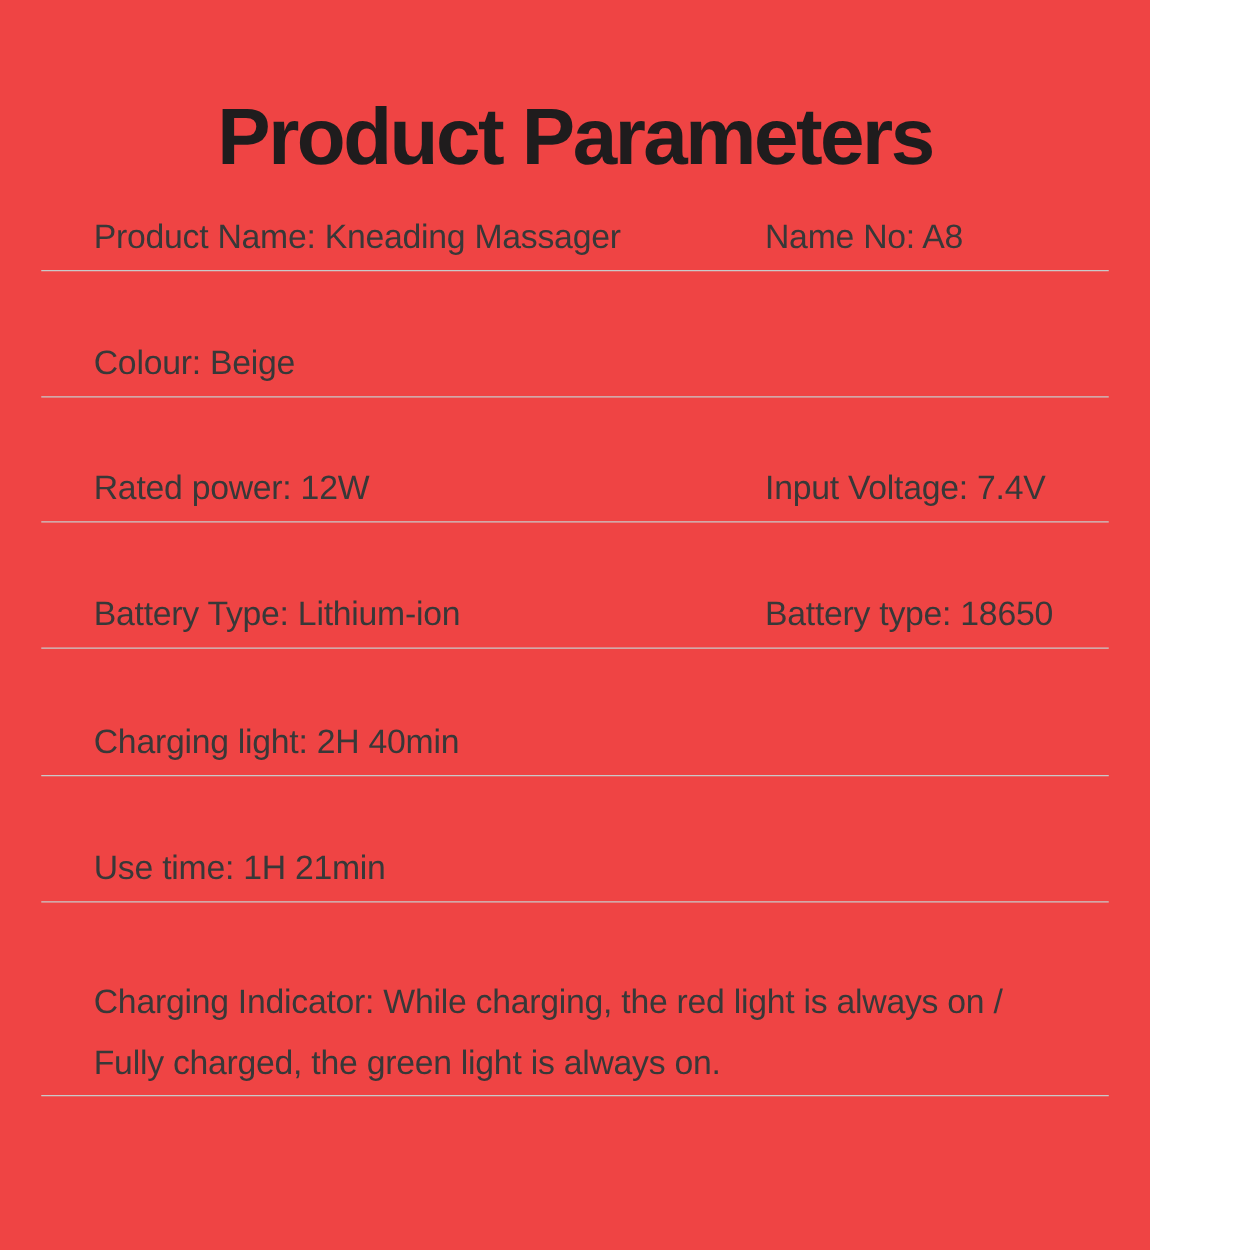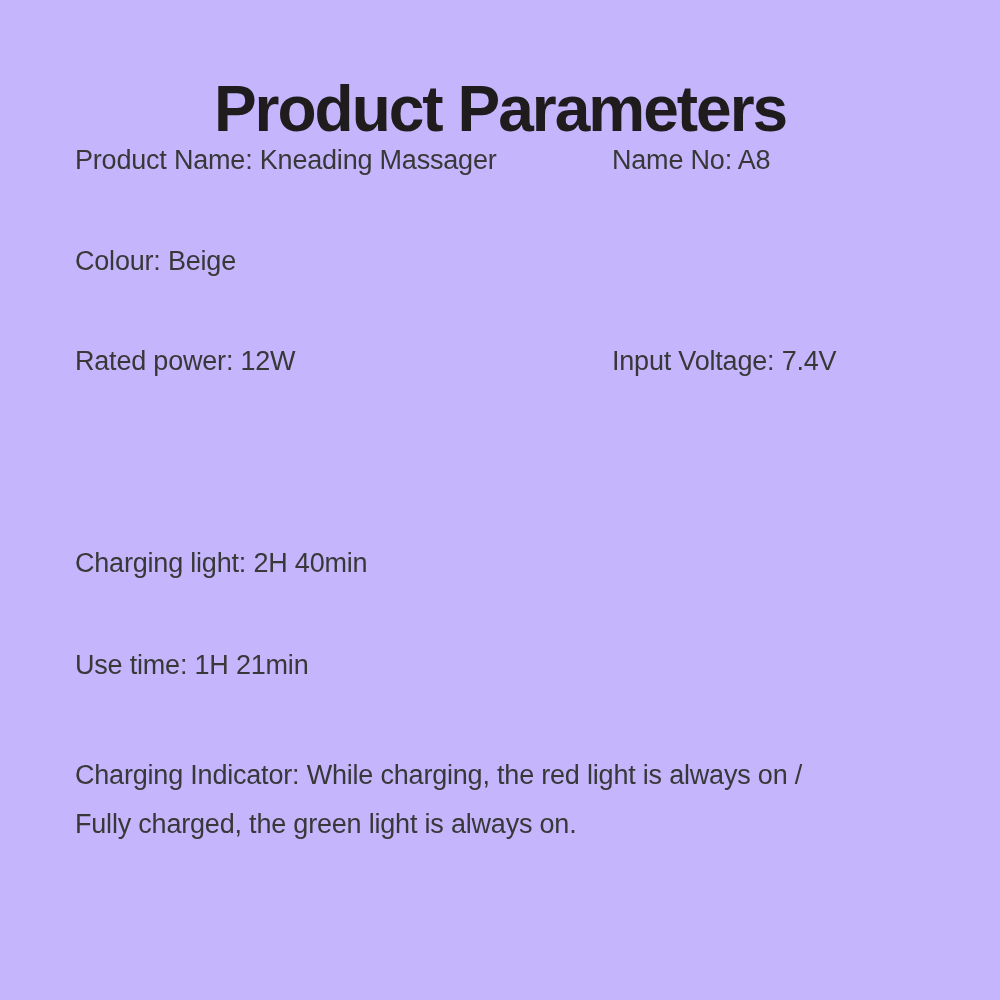--- a/index.html
+++ b/index.html
@@ -1,40 +1,41 @@
 <!DOCTYPE html>
 <html><head>
 <meta charset="utf-8">
 <style>
   * { margin: 0; padding: 0; box-sizing: border-box; }
   html, body { background: #ffffff; }
   .page {
     position: relative;
-    width: 1000px;
+    width: 920px;
     height: 1000px;
-    background: #c4b5fd;
+    background: #ef4444;
     font-family: "Liberation Sans", sans-serif;
     color: #383838;
     overflow: hidden;
   }
   .page-title {
     margin-top: 77px;
     text-align: center;
     font-size: 64px;
     line-height: 64px;
     font-weight: bold;
     letter-spacing: -2px;
     color: #1f1c1d;
   }
   .spec-table {
     margin: 4px 33px 0 33px; 
   }
   .row {
     display: flex;
-    justify-content: space-between;
+    flex-direction: column;
+    justify-content: center;
   }
   .row-content {
     display: flex;
     padding: 0 0 11px 42px; 
     font-size: 27px;
     line-height: 31px;
     letter-spacing: -0.2px;
   }
   .cell-left { width: 537px; } 
   .cell-right { flex: 1; }
@@ -79,20 +80,24 @@
 
     <div class="row h101">
       <div class="row-content">
         <span class="cell-left">Rated power: 12W</span>
         <span class="cell-right">Input Voltage: 7.4V</span>
       </div>
       <div class="divider"></div>
     </div>
 
     <div class="row h101">
+      <div class="row-content">
+        <span class="cell-left">Battery Type: Lithium-ion</span>
+        <span class="cell-right">Battery type: 18650</span>
+      </div>
       <div class="divider"></div>
     </div>
 
     <div class="row h102">
       <div class="row-content">
         <span class="cell-right">Charging light: 2H 40min</span>
       </div>
       <div class="divider"></div>
     </div>
 

